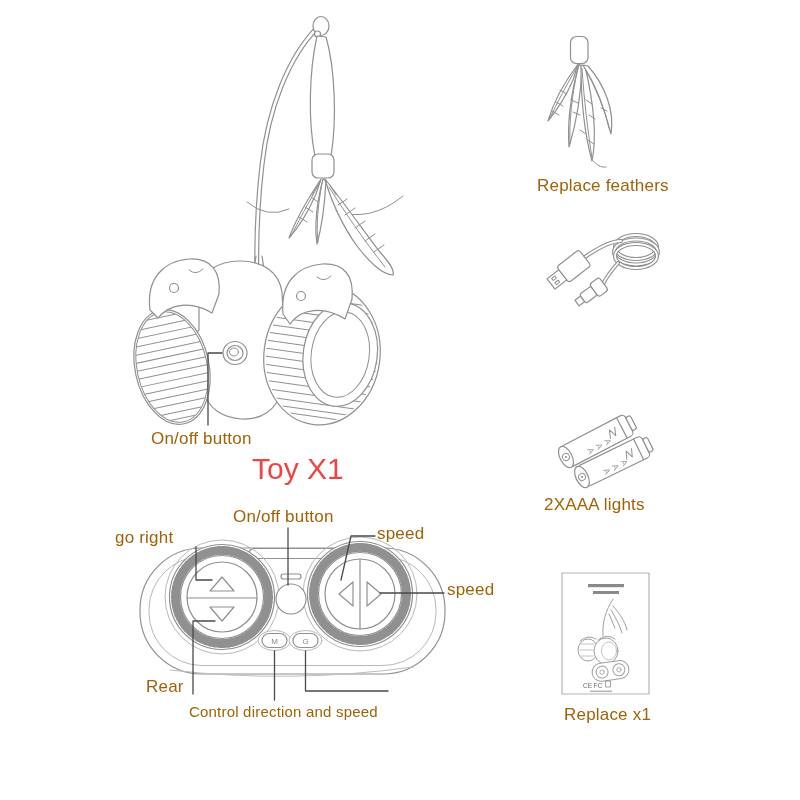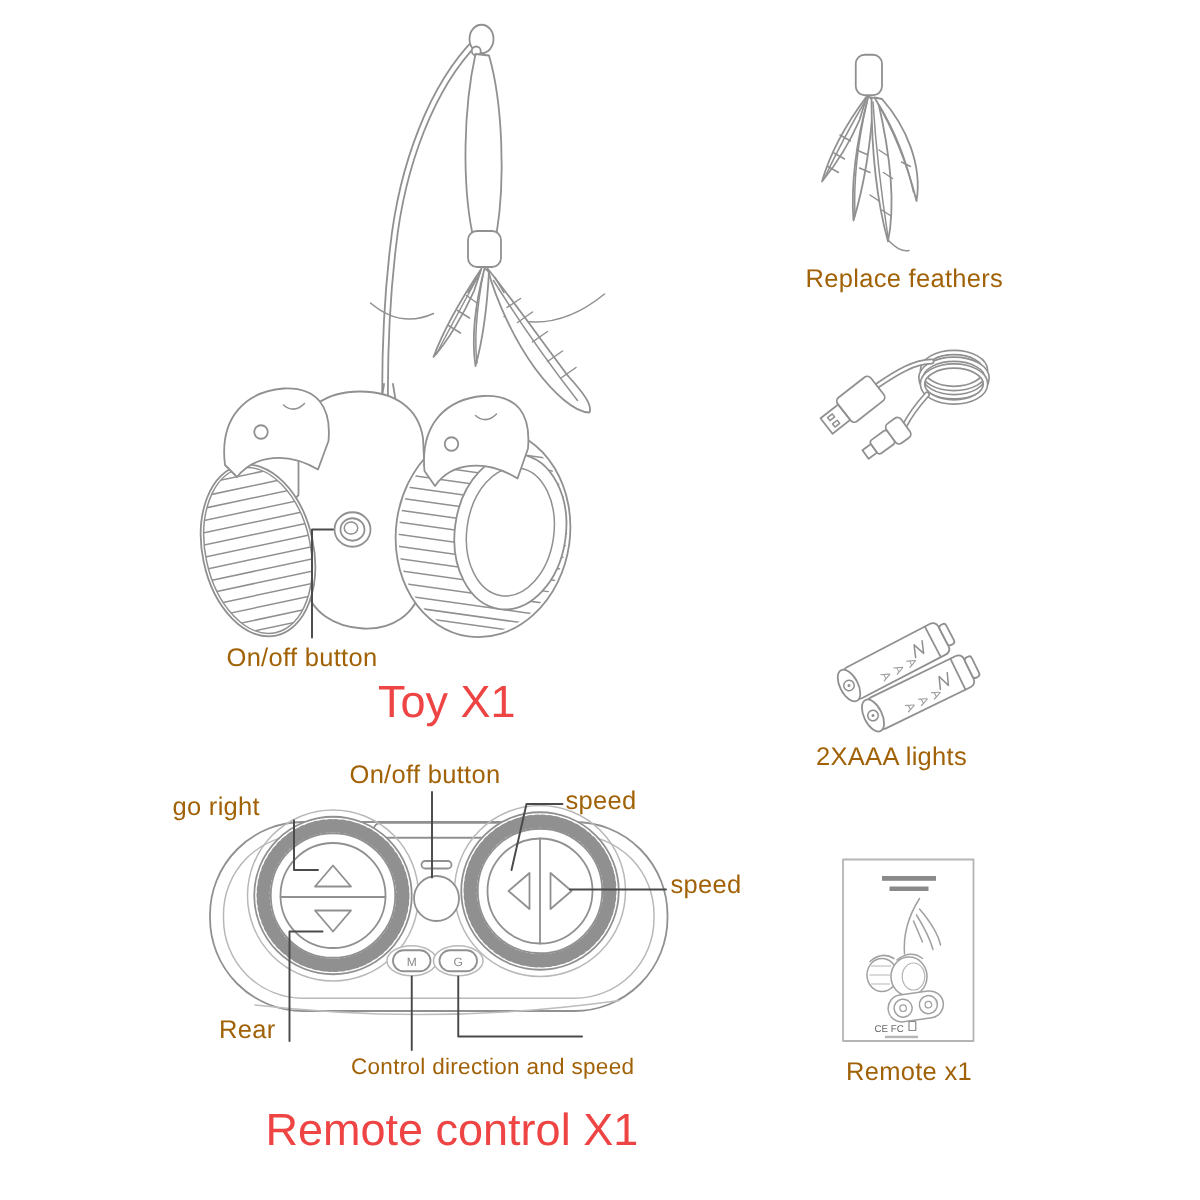--- a/index.html
+++ b/index.html
@@ -5,21 +5,21 @@
   html,body{margin:0;padding:0;background:#fff;}
   .canvas{
     position:relative;width:800px;height:800px;background:#ffffff;overflow:hidden;
     font-family:"Liberation Sans",sans-serif;
   }
   .art{position:absolute;left:0;top:0;width:800px;height:800px;}
   .lbl{
     position:absolute;font-size:17px;color:#a16207;line-height:1.15;
     white-space:nowrap;letter-spacing:0.2px;
   }
-  .lbl-sm{font-size:15px;margin-left:45px;}
+  .lbl-sm{font-size:15px;}
   .ttl{
     position:absolute;font-size:30px;color:#ef4444;line-height:1.1;white-space:nowrap;
   }
 </style>
 </head>
 <body>
 
 <div class="canvas">
 
   <svg class="art" viewBox="0 0 800 800">
@@ -241,23 +241,22 @@
         </g>
       </g>
     </g>
   </svg>
 
   <div class="lbl" style="left:151px;top:429px">On/off button</div>
   <div class="ttl" style="left:252px;top:452px">Toy X1</div>
 
   <div class="lbl" style="left:537px;top:176px">Replace feathers</div>
   <div class="lbl" style="left:544px;top:495px">2XAAA lights</div>
-  <div class="lbl" style="left:564px;top:705px">Remote x1</div>
+  <div class="lbl" style="left:564px;top:705px">Replace x1</div>
 
   <div class="lbl" style="left:115px;top:528px">go right</div>
   <div class="lbl" style="left:233px;top:507px">On/off button</div>
   <div class="lbl" style="left:377px;top:524px">speed</div>
   <div class="lbl" style="left:447px;top:580px">speed</div>
   <div class="lbl" style="left:146px;top:677px">Rear</div>
   <div class="lbl lbl-sm" style="left:189px;top:703px">Control direction and speed</div>
-  <div class="ttl" style="left:177px;top:737px">Remote control X1</div>
 
 </div>
 
 </body></html>

